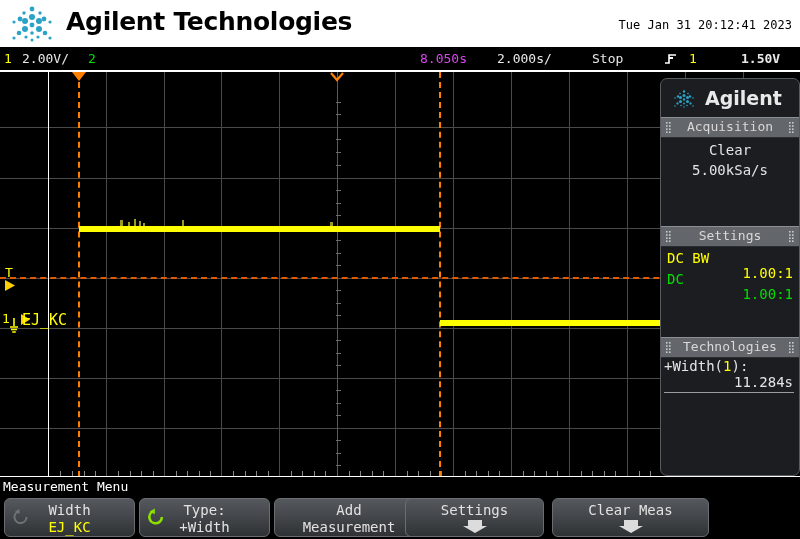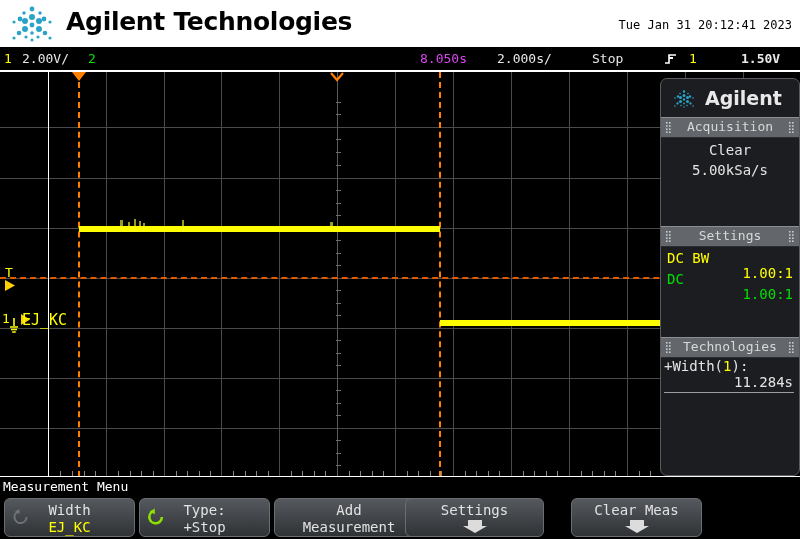--- a/index.html
+++ b/index.html
@@ -680,36 +680,36 @@
       <div class="skey-l1">Width</div>
       <div class="skey-l2 hl">EJ_KC</div>
     </div>
 
     <div class="skey" style="left:139px; width:131px;">
       <svg class="knob" viewBox="0 0 18 18">
         <path d="M14.8 9 A6.2 6.2 0 1 1 6 3.4" stroke="#8ee000" stroke-width="2.6" fill="none"></path>
         <path d="M7.8 0.5 L7.8 6.2 L2.6 3.4 Z" fill="#8ee000"></path>
       </svg>
       <div class="skey-l1">Type:</div>
-      <div class="skey-l2">+Stop</div>
+      <div class="skey-l2">+Width</div>
     </div>
 
     <div class="skey" style="left:274px; width:150px;">
       <div class="skey-l1">Add</div>
       <div class="skey-l2">Measurement</div>
     </div>
 
     <div class="skey" style="left:405px; width:139px;">
       <div class="skey-l1">Settings</div>
       <svg class="arrow-down" viewBox="0 0 26 15">
         <path d="M6 1 L20 1 L20 7 L25 7 L13 14 L1 7 L6 7 Z" fill="#dcdcdc"></path>
       </svg>
     </div>
 
-    <div class="skey" style="left:571px; width:131px;">
+    <div class="skey" style="left:552px; width:157px;">
       <div class="skey-l1">Clear Meas</div>
       <svg class="arrow-down" viewBox="0 0 26 15">
         <path d="M6 1 L20 1 L20 7 L25 7 L13 14 L1 7 L6 7 Z" fill="#dcdcdc"></path>
       </svg>
     </div>
 
   </div>
 
 </div>
 

